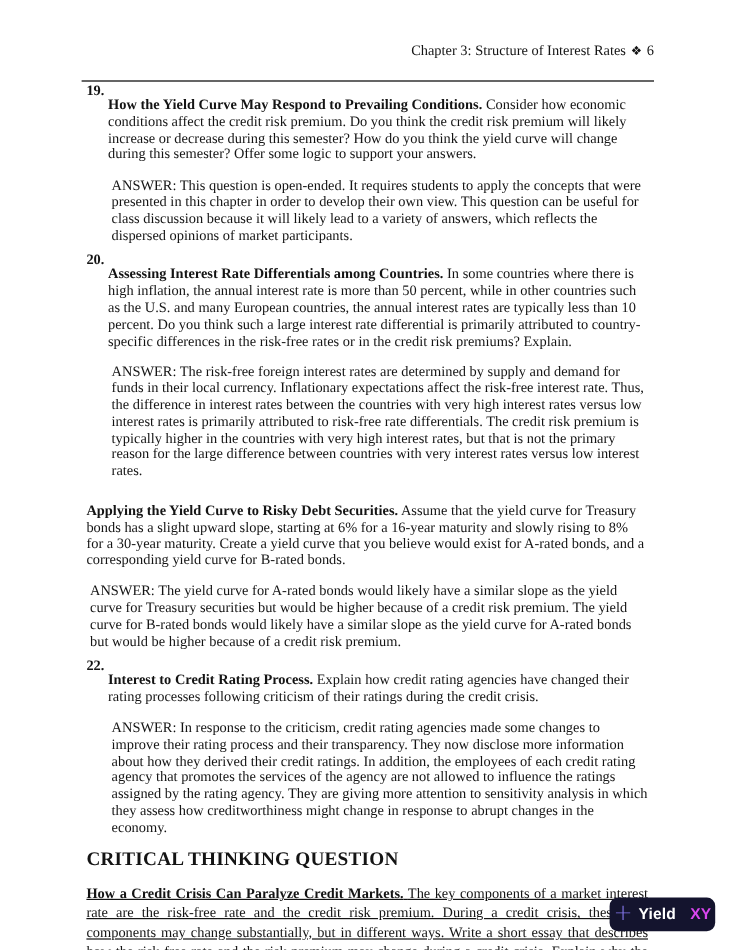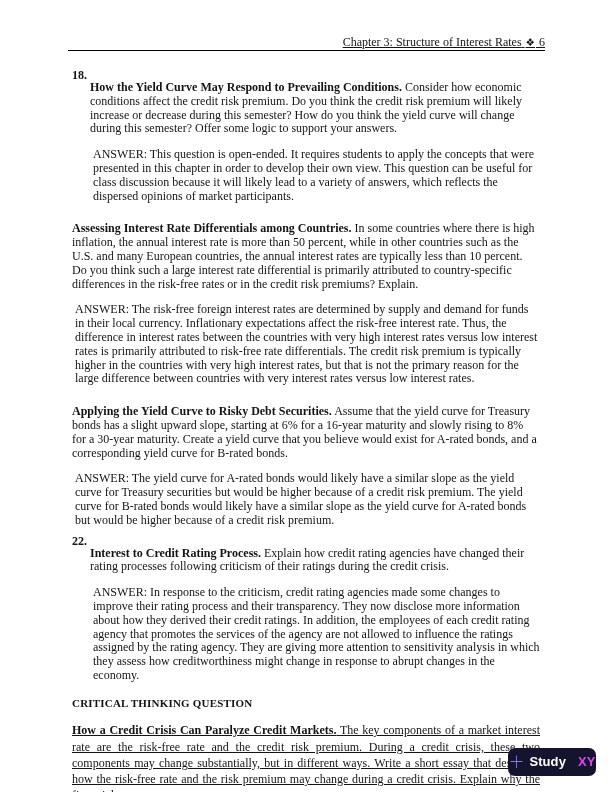--- a/index.html
+++ b/index.html
@@ -15,24 +15,23 @@
     overflow: hidden;
   }
 
   
   .header {
     position: absolute;
     top: 36px;
     left: 68px;
     right: 67px;
     text-align: right;
-    padding-bottom: 0;
+    padding-bottom: 16px;
     border-bottom: 1.5px solid #000;
     white-space: nowrap;
-    text-decoration: underline;
   }
   .header .ornament {
     font-family: "DejaVu Sans", sans-serif;
     font-size: 10.5px;
     padding: 0 1px;
   }
 
   
   .content {
     position: absolute;
@@ -46,21 +45,21 @@
     flex: none;
     width: 18px;
     font-weight: bold;
   }
   .q-main { flex: 1; min-width: 0; }
   .q-title { font-weight: bold; }
   .answer { margin-left: 3px; }
 
   .section-heading {
     font-weight: bold;
-    font-size: 11px;
+    font-size: 16px;
     letter-spacing: 0.2px;
     margin: 7px 0 9px 0;
   }
   .critical {
     line-height: 16.2px;
     text-align: justify;
     margin-bottom: 0;
     text-decoration: underline;
   }
 
@@ -102,28 +101,29 @@
 
   <div class="header">
     <span>Chapter 3: Structure of Interest Rates</span>
     <span class="ornament">❖</span>
     <span>6</span>
   </div>
 
   <div class="content">
 
     <div class="question">
-      <div class="q-num">18.</div>
+      <div class="q-num">19.</div>
       <div class="q-main">
         <p><b class="q-title">How the Yield Curve May Respond to Prevailing Conditions.</b> <span>Consider how economic conditions affect the credit risk premium. Do you think the credit risk premium will likely increase or decrease during this semester? How do you think the yield curve will change during this semester? Offer some logic to support your answers.</span></p>
         <p class="answer">ANSWER: This question is open-ended. It requires students to apply the concepts that were presented in this chapter in order to develop their own view. This question can be useful for class discussion because it will likely lead to a variety of answers, which reflects the dispersed opinions of market participants.</p>
       </div>
     </div>
 
     <div class="question">
+      <div class="q-num">20.</div>
       <div class="q-main">
         <p><b class="q-title">Assessing Interest Rate Differentials among Countries.</b> <span>In some countries where there is high inflation, the annual interest rate is more than 50 percent, while in other countries such as the U.S. and many European countries, the annual interest rates are typically less than 10 percent. Do you think such a large interest rate differential is primarily attributed to country-specific differences in the risk-free rates or in the credit risk premiums? Explain.</span></p>
         <p class="answer">ANSWER: The risk-free foreign interest rates are determined by supply and demand for funds in their local currency. Inflationary expectations affect the risk-free interest rate. Thus, the difference in interest rates between the countries with very high interest rates versus low interest rates is primarily attributed to risk-free rate differentials. The credit risk premium is typically higher in the countries with very high interest rates, but that is not the primary reason for the large difference between countries with very interest rates versus low interest rates.</p>
       </div>
     </div>
 
     <div class="question">
       <div class="q-main">
         <p><b class="q-title">Applying the Yield Curve to Risky Debt Securities.</b> <span>Assume that the yield curve for Treasury bonds has a slight upward slope, starting at 6% for a 16-year maturity and slowly rising to 8% for a 30-year maturity. Create a yield curve that you believe would exist for A-rated bonds, and a corresponding yield curve for B-rated bonds.</span></p>
         <p class="answer">ANSWER: The yield curve for A-rated bonds would likely have a similar slope as the yield curve for Treasury securities but would be higher because of a credit risk premium. The yield curve for B-rated bonds would likely have a similar slope as the yield curve for A-rated bonds but would be higher because of a credit risk premium.</p>
@@ -139,16 +139,16 @@
     </div>
 
     <div class="section-heading">CRITICAL THINKING QUESTION</div>
 
     <p class="critical"><b>How a Credit Crisis Can Paralyze Credit Markets.</b> <span>The key components of a market interest rate are the risk-free rate and the credit risk premium. During a credit crisis, these two components may change substantially, but in different ways. Write a short essay that describes how the risk-free rate and the risk premium may change during a credit crisis. Explain why the financial</span></p>
 
   </div>
 
   <div class="badge">
     <span class="plus">+</span>
-    <span class="brand"><span>Study</span><span class="xy">XY</span></span>
+    <span class="brand"><span>Yield</span><span class="xy">XY</span></span>
   </div>
 
 </div>
 
 </body></html>

